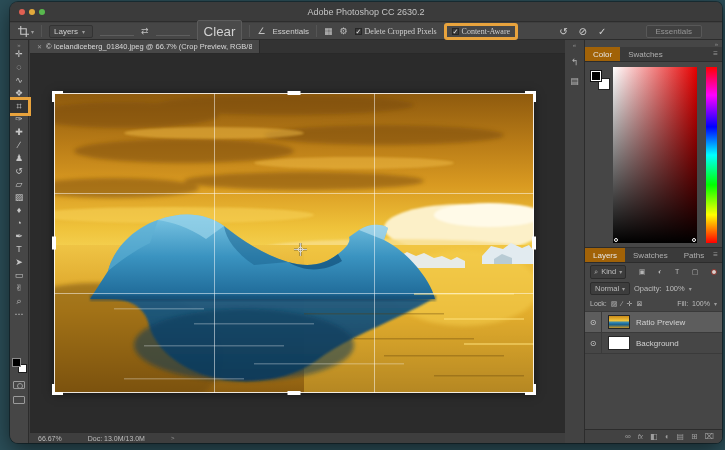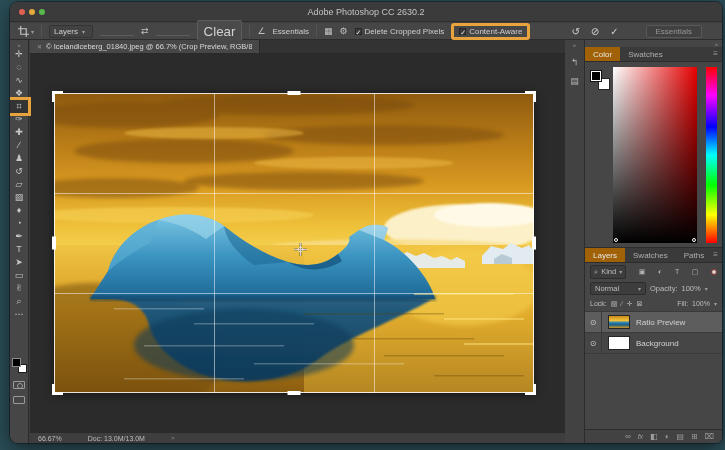--- a/index.html
+++ b/index.html
@@ -29,21 +29,21 @@
     padding:0 8px; font-size:8px; color:#cfcfcf; white-space:nowrap;
   }
   .ob-sep { width:1px; height:12px; background:#363636; border-right:1px solid #555; }
   .crop-glyph svg { display:block; }
   .preset { display:flex; align-items:center; gap:2px; }
   .dd { display:flex; align-items:center; gap:4px; background:#424242; border:1px solid #333; border-radius:2px; padding:1px 4px; min-width:44px; }
   .chev { font-size:6px; color:#9c9c9c; }
   .num-field { width:34px; height:10px; border-bottom:1px solid #5e5e5e; }
   .btn { background:#4a4a4a; border:1px solid #5c5c5c; border-radius:2px; padding:3px 6px; color:#d2d2d2; }
   .ob-ic { color:#c0c0c0; font-size:9px; }
-  .check { display:flex; align-items:center; gap:3px; }
+  .check { display:flex; align-items:center; gap:3px;font-family:Liberation Serif, serif; }
   .checkbox { width:7px; height:7px; background:#3a3a3a; border:1px solid #262626; color:#e8e8e8;
     font-size:7px; line-height:7px; text-align:center; }
   .hl-box { border:3px solid #E8A33D; border-radius:3px; padding:1px 5px; display:flex; align-items:center; }
   .ob-actions { display:flex; gap:11px; margin-left:34px; font-size:10px; color:#cfcfcf; }
   .workspace { margin-left:auto; margin-right:12px; background:#414141; border:1px solid #585858; border-radius:2px;
     padding:1px 9px; color:#969696; font-size:8px; }
   
   .main { position:absolute; left:0; top:38px; right:0; bottom:0; }
   
   .toolbar { position:absolute; left:0; top:0; bottom:0; width:19px; background:#464646; border-right:1px solid #2c2c2c; }
@@ -108,21 +108,21 @@
     background:linear-gradient(to bottom,#f00 0%,#f0f 16%,#00f 34%,#0ff 50%,#0f0 67%,#ff0 84%,#f00 100%); }
   
   .layerspanel { position:relative; }
   .lp-row { display:flex; align-items:center; gap:4px; padding:0 5px; font-size:7.5px; color:#bdbdbd; }
   .kind-row { height:17px; }
   .kind-dd { display:flex; align-items:center; gap:3px; background:#3d3d3d; border:1px solid #2c2c2c; border-radius:2px; padding:1px 3px; }
   .kind-ics { display:flex; gap:4px; font-size:7px; color:#b5b5b5; flex:1; justify-content:space-evenly; }
   .red-dot { width:6px; height:6px; border-radius:50%; background:#d8d0cd; border:1px solid #8a2f28; }
   .blend-row { height:16px; }
   .blend-dd { display:flex; align-items:center; justify-content:space-between; background:#3d3d3d; border:1px solid #2c2c2c;
-    border-radius:2px; padding:1px 4px; width:56px; }
+    border-radius:2px; padding:1px 4px; width:40px; }
   .lock-row { height:15px; font-size:7px; }
   .lock-ics { display:flex; gap:4px; font-size:7px; color:#b5b5b5; }
   .layers-list { border-top:1px solid #3a3a3a; }
   .layer-row { display:flex; align-items:center; height:21px; border-bottom:1px solid #3a3a3a; font-size:8px; color:#d2d2d2; }
   .layer-row.selected { background:#5d5d5d; }
   .eye-cell { width:17px; text-align:center; border-right:1px solid #3a3a3a; align-self:stretch; line-height:21px; font-size:8px; color:#cfcfcf; }
   .thumb { width:22px; height:14px; margin:0 6px; border:1px solid #252525; }
   .thumb.image { background:linear-gradient(to bottom,#c98a1a 0%,#f2c33a 38%,#2d84b2 55%,#19608d 72%,#c9941f 100%); }
   .thumb.white { background:#fff; }
   .lp-bottom { position:absolute; left:0; right:0; bottom:0; height:14px; border-top:1px solid #2c2c2c; background:#424242;

